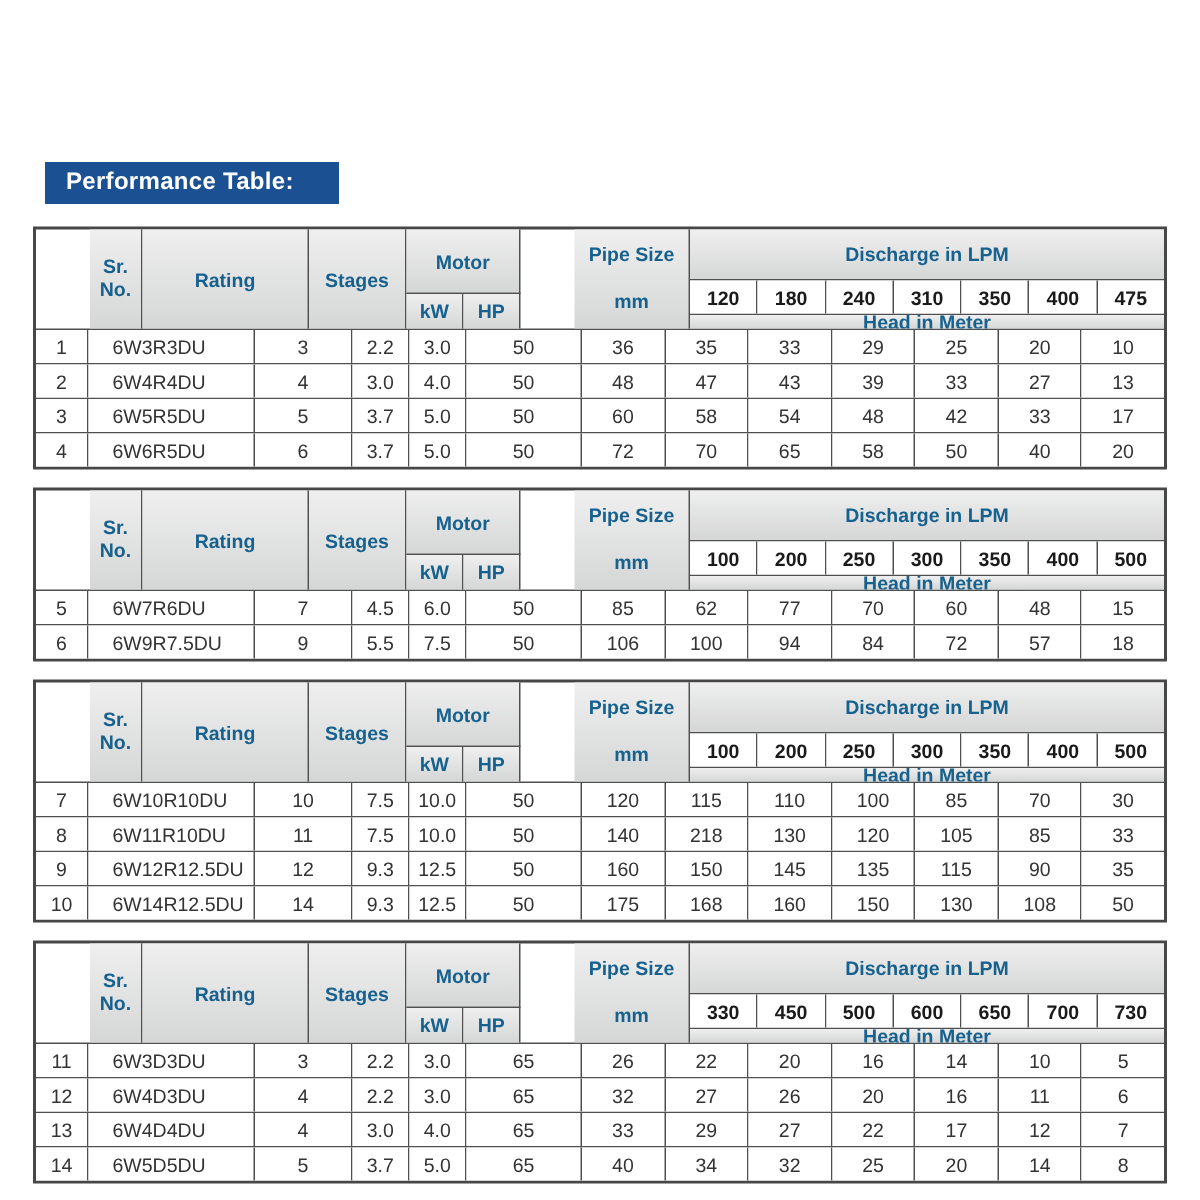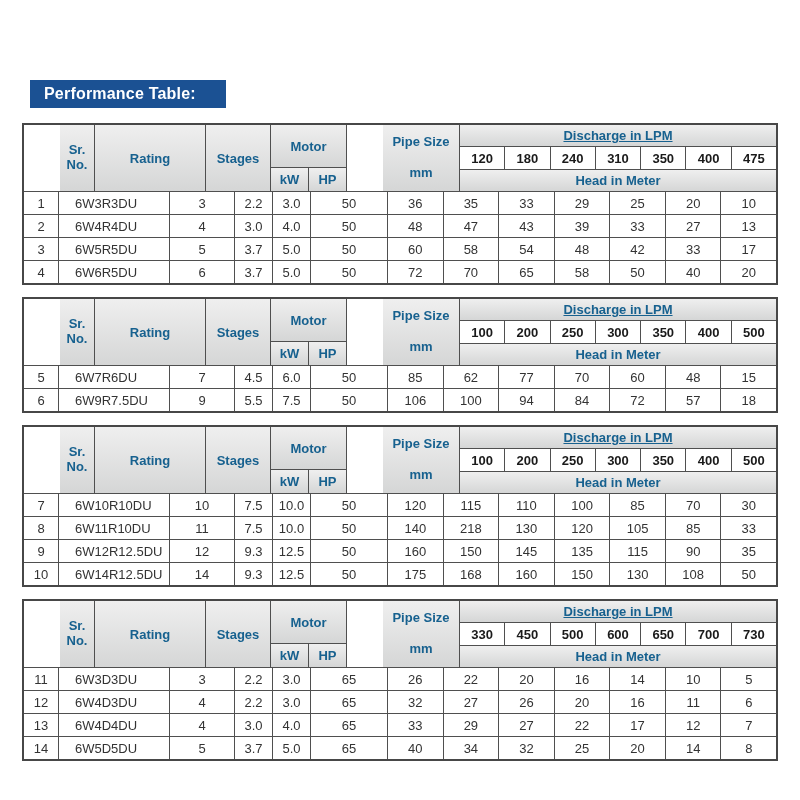--- a/index.html
+++ b/index.html
@@ -3,21 +3,21 @@
 <meta charset="utf-8">
 <style>
   html, body { margin: 0; padding: 0; }
   body {
     width: 800px; height: 800px;
     background: #ffffff;
     font-family: "Liberation Sans", sans-serif;
     position: relative;
     overflow: hidden;
   }
-  .page { padding-top: 80px; }
+  .page { padding-top: 108px; }
 
   .title-bar {
     margin-left: 30px;
     width: 182px; height: 28px;
     background: #1b5193;
     color: #ffffff;
     font-size: 16px; font-weight: bold;
     display: flex; align-items: center;
     padding-left: 14px;
     box-sizing: content-box;
@@ -57,21 +57,21 @@
   .c-pipe   { width: 77px; gap: 16px; }
   .c-head   { flex: 1; }
 
   .col2 { flex-direction: column; line-height: 1.15; margin-left: 36px; }
 
   .motor-block { width: 76px; display: flex; flex-direction: column; box-sizing: border-box; }
   .motor-top   { height: 43px; width: 76px; border-bottom: 1px solid var(--bd); }
   .motor-sub   { display: flex; flex: 1; }
 
   .rh { flex: 1; display: flex; flex-direction: column; }
-  .dtitle { height: 22px; border-bottom: 1px solid var(--bd); border-right: none; text-decoration: underline; }
+  .dtitle { height: 34px; border-bottom: 1px solid var(--bd); border-right: none; }
   .dvals  { height: 22px; display: flex; border-bottom: 1px solid var(--bd); }
   .dvals .dval {
     flex: 1;
     background: #ffffff;
     color: #1a1a1a;
     font-weight: bold;
     font-size: 13px;
   }
   .dvals .dval:last-child { border-right: none; }
   .htitle { flex: 1; border-right: none; }

